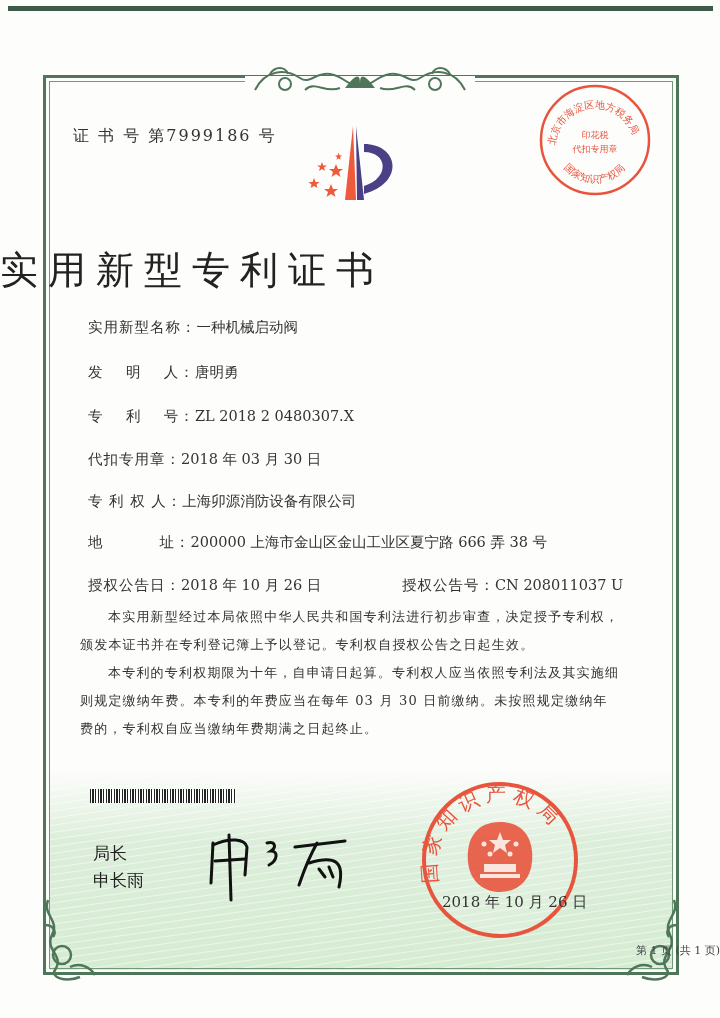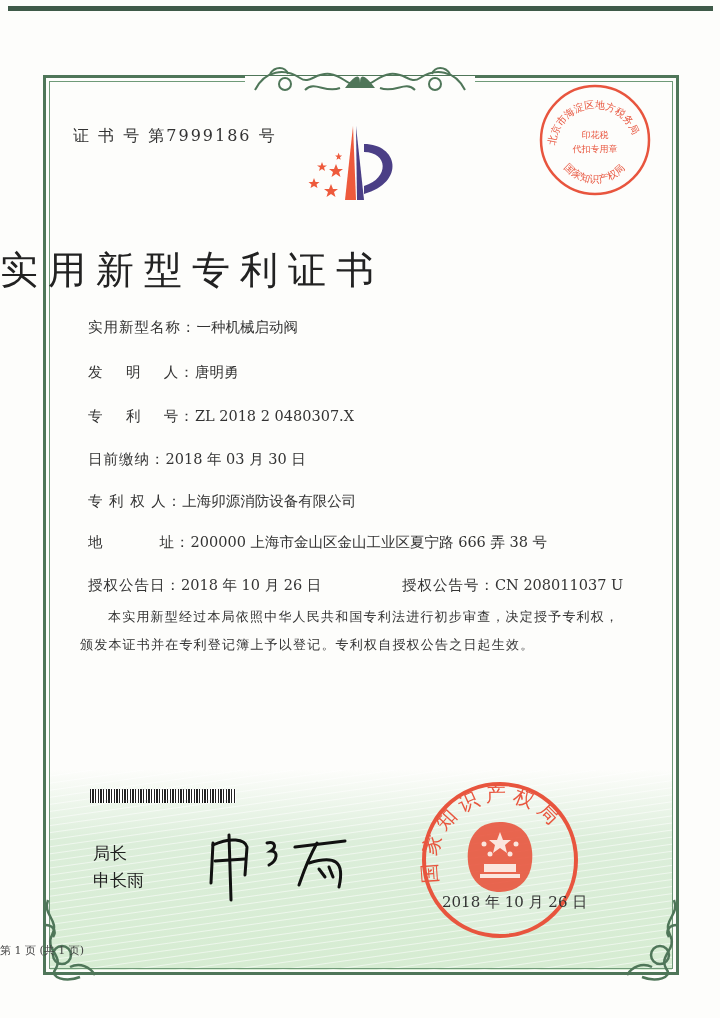--- a/index.html
+++ b/index.html
@@ -19,21 +19,21 @@
   .field{position:absolute;left:88px;font-size:14.5px;white-space:pre;}
   .field .lbl{letter-spacing:1px;}
   .para{position:absolute;left:80px;width:540px;font-size:13px;line-height:28px;letter-spacing:1.2px;}
   .para p{margin:0;text-indent:28px;}
   .barcode{position:absolute;left:90px;top:789px;width:146px;height:14px;
     background:repeating-linear-gradient(90deg,#222 0 1px,#fff 1px 2px,#222 2px 3px,#222 3px 4px,#fff 4px 5px,#222 5px 6px,#fff 6px 8px);}
   .director{position:absolute;left:93px;font-size:17px;color:#222;font-family:Liberation Serif, serif;}
   .signature{position:absolute;left:205px;top:825px;width:150px;height:80px;}
   .state-seal{position:absolute;left:420px;top:780px;width:160px;height:160px;}
   .seal-date{position:absolute;left:442px;top:893px;font-size:15px;color:#333;}
-  .page-num{position:absolute;left:0;width:720px;top:943px;text-align:left;font-size:11px;color:#444;}
+  .page-num{position:absolute;left:0;width:720px;top:943px;text-align:right;font-size:11px;color:#444;}
 </style>
 </head>
 <body>
 
 <div class="topbar"></div>
 <div class="greenbg"></div>
 
 <div class="frame">
   <div class="frame-inner"></div>
 </div>
@@ -98,28 +98,29 @@
   <text font-size="10" fill="#e8553e" font-family="DejaVu Sans, sans-serif"><textPath href="#ringBot" startOffset="10%">国家知识产权局</textPath></text>
   <text x="58" y="56" font-size="9" fill="#e8553e" text-anchor="middle" font-family="DejaVu Sans, sans-serif">印花税</text>
   <text x="58" y="70" font-size="9" fill="#e8553e" text-anchor="middle" font-family="DejaVu Sans, sans-serif">代扣专用章</text>
 </svg>
 
 <h1 class="title">实用新型专利证书</h1>
 
 <div class="field" style="top:318px"><span class="lbl">实用新型名称：</span><span>一种机械启动阀</span></div>
 <div class="field" style="top:363px"><span class="lbl">发    明    人：</span><span>唐明勇</span></div>
 <div class="field" style="top:407px"><span class="lbl">专    利    号：</span><span>ZL 2018 2 0480307.X</span></div>
-<div class="field" style="top:450px"><span class="lbl">日前缴纳：</span><span>2018 年 03 月 30 日</span></div>
+<div class="field" style="top:450px"><span class="lbl">代扣专用章：</span><span>2018 年 03 月 30 日</span></div>
 <div class="field" style="top:492px"><span class="lbl">专 利 权 人：</span><span>上海卯源消防设备有限公司</span></div>
 <div class="field" style="top:533px"><span class="lbl">地          址：</span><span>200000 上海市金山区金山工业区夏宁路 666 弄 38 号</span></div>
 <div class="field" style="top:576px"><span class="lbl">授权公告日：</span><span>2018 年 10 月 26 日</span></div>
 <div class="field" style="top:576px;left:402px"><span class="lbl">授权公告号：</span><span>CN 208011037 U</span></div>
 
 <div class="para" style="top:603px">
   <p>本实用新型经过本局依照中华人民共和国专利法进行初步审查，决定授予专利权，颁发本证书并在专利登记簿上予以登记。专利权自授权公告之日起生效。</p>
+  <p>本专利的专利权期限为十年，自申请日起算。专利权人应当依照专利法及其实施细则规定缴纳年费。本专利的年费应当在每年 03 月 30 日前缴纳。未按照规定缴纳年费的，专利权自应当缴纳年费期满之日起终止。</p>
 </div>
 
 <div class="barcode"></div>
 
 <div class="director" style="top:842px">局长</div>
 <div class="director" style="top:869px">申长雨</div>
 
 <svg class="signature" viewBox="0 0 150 80">
   <g fill="none" stroke="#111" stroke-width="3" stroke-linecap="round">
     <path d="M8 18 L6 58"></path>

